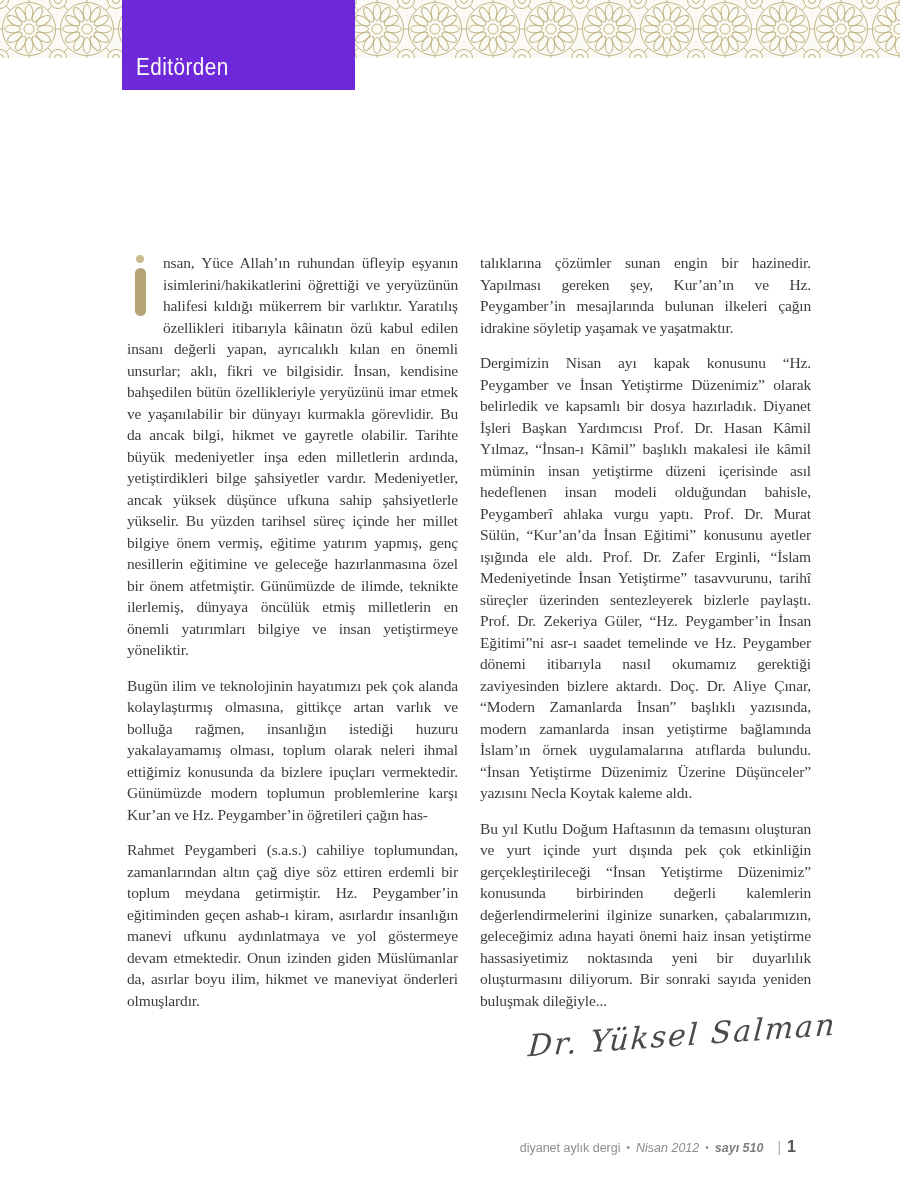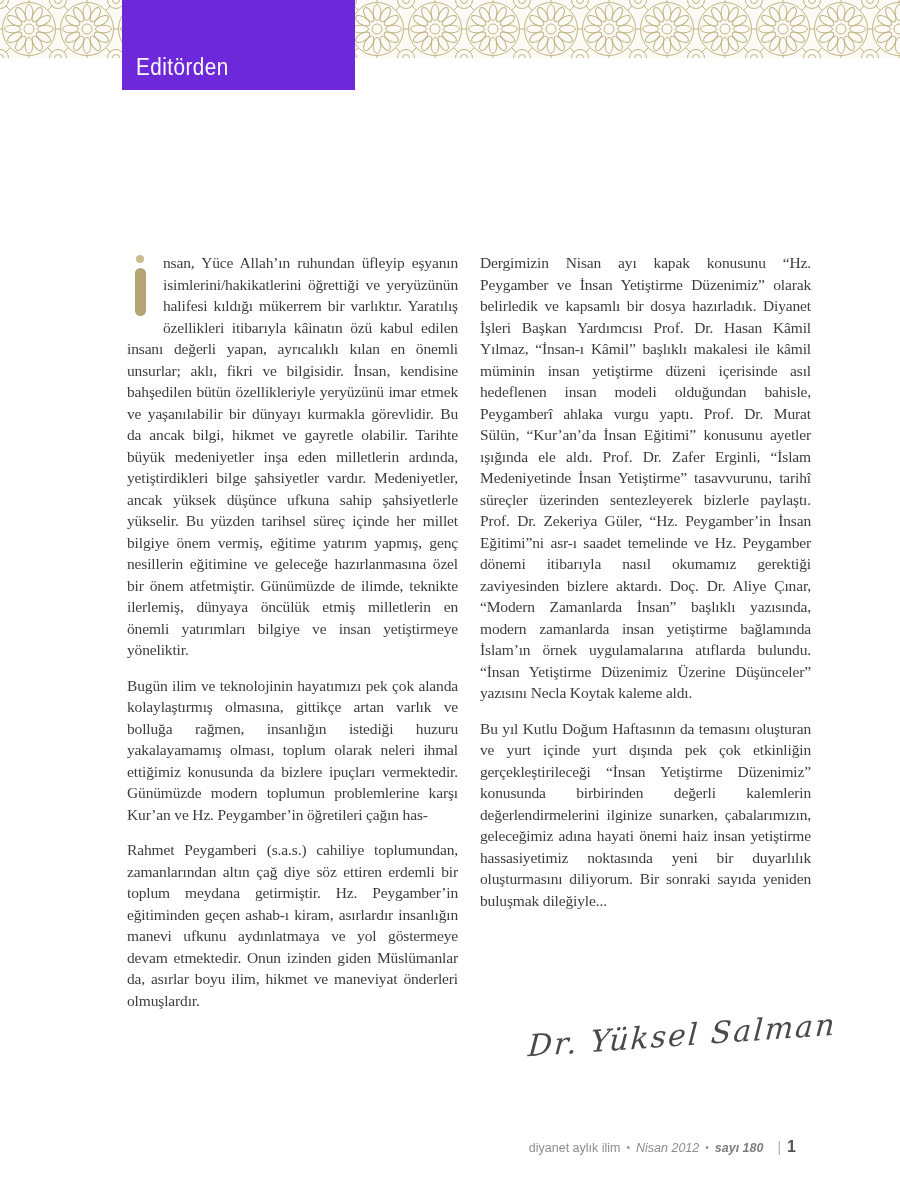--- a/index.html
+++ b/index.html
@@ -114,28 +114,29 @@
 <div class="article">
   <div class="col">
     <p class="para"><span class="dropcap">
           <span class="dc-dot"></span>
           <span class="dc-bar"></span>
         </span><span>nsan, Yüce Allah’ın ruhundan üfleyip eşyanın isimlerini/hakikatlerini öğrettiği ve yeryüzünün halifesi kıldığı mükerrem bir varlıktır. Yaratılış özellikleri itibarıyla kâinatın özü kabul edilen insanı değerli yapan, ayrıcalıklı kılan en önemli unsurlar; aklı, fikri ve bilgisidir. İnsan, kendisine bahşedilen bütün özellikleriyle yeryüzünü imar etmek ve yaşanılabilir bir dünyayı kurmakla görevlidir. Bu da ancak bilgi, hikmet ve gayretle olabilir. Tarihte büyük medeniyetler inşa eden milletlerin ardında, yetiştirdikleri bilge şahsiyetler vardır. Medeniyetler, ancak yüksek düşünce ufkuna sahip şahsiyetlerle yükselir. Bu yüzden tarihsel süreç içinde her millet bilgiye önem vermiş, eğitime yatırım yapmış, genç nesillerin eğitimine ve geleceğe hazırlanmasına özel bir önem atfetmiştir. Günümüzde de ilimde, teknikte ilerlemiş, dünyaya öncülük etmiş milletlerin en önemli yatırımları bilgiye ve insan yetiştirmeye yöneliktir.</span></p>
     <p class="para">Bugün ilim ve teknolojinin hayatımızı pek çok alanda kolaylaştırmış olmasına, gittikçe artan varlık ve bolluğa rağmen, insanlığın istediği huzuru yakalayamamış olması, toplum olarak neleri ihmal ettiğimiz konusunda da bizlere ipuçları vermektedir. Günümüzde modern toplumun problemlerine karşı Kur’an ve Hz. Peygamber’in öğretileri çağın has-</p>
     <p class="para">Rahmet Peygamberi (s.a.s.) cahiliye toplumundan, zamanlarından altın çağ diye söz ettiren erdemli bir toplum meydana getirmiştir. Hz. Peygamber’in eğitiminden geçen ashab-ı kiram, asırlardır insanlığın manevi ufkunu aydınlatmaya ve yol göstermeye devam etmektedir. Onun izinden giden Müslümanlar da, asırlar boyu ilim, hikmet ve maneviyat önderleri olmuşlardır.</p>
   </div>
   <div class="col">
+    <p class="para">talıklarına çözümler sunan engin bir hazinedir. Yapılması gereken şey, Kur’an’ın ve Hz. Peygamber’in mesajlarında bulunan ilkeleri çağın idrakine söyletip yaşamak ve yaşatmaktır.</p>
     <p class="para">Dergimizin Nisan ayı kapak konusunu “Hz. Peygamber ve İnsan Yetiştirme Düzenimiz” olarak belirledik ve kapsamlı bir dosya hazırladık. Diyanet İşleri Başkan Yardımcısı Prof. Dr. Hasan Kâmil Yılmaz, “İnsan-ı Kâmil” başlıklı makalesi ile kâmil müminin insan yetiştirme düzeni içerisinde asıl hedeflenen insan modeli olduğundan bahisle, Peygamberî ahlaka vurgu yaptı. Prof. Dr. Murat Sülün, “Kur’an’da İnsan Eğitimi” konusunu ayetler ışığında ele aldı. Prof. Dr. Zafer Erginli, “İslam Medeniyetinde İnsan Yetiştirme” tasavvurunu, tarihî süreçler üzerinden sentezleyerek bizlerle paylaştı. Prof. Dr. Zekeriya Güler, “Hz. Peygamber’in İnsan Eğitimi”ni asr-ı saadet temelinde ve Hz. Peygamber dönemi itibarıyla nasıl okumamız gerektiği zaviyesinden bizlere aktardı. Doç. Dr. Aliye Çınar, “Modern Zamanlarda İnsan” başlıklı yazısında, modern zamanlarda insan yetiştirme bağlamında İslam’ın örnek uygulamalarına atıflarda bulundu. “İnsan Yetiştirme Düzenimiz Üzerine Düşünceler” yazısını Necla Koytak kaleme aldı.</p>
     <p class="para">Bu yıl Kutlu Doğum Haftasının da temasını oluşturan ve yurt içinde yurt dışında pek çok etkinliğin gerçekleştirileceği “İnsan Yetiştirme Düzenimiz” konusunda birbirinden değerli kalemlerin değerlendirmelerini ilginize sunarken, çabalarımızın, geleceğimiz adına hayati önemi haiz insan yetiştirme hassasiyetimiz noktasında yeni bir duyarlılık oluşturmasını diliyorum. Bir sonraki sayıda yeniden buluşmak dileğiyle...</p>
   </div>
 </div>
 
 <div class="signature">Dr. Yüksel Salman</div>
 
 <div class="footer">
-  <span class="mag">diyanet aylık ilim</span>
+  <span class="mag">diyanet aylık dergi</span>
   <span class="dot">•</span>
   <span class="date">Nisan 2012</span>
   <span class="dot">•</span>
-  <span class="issue">sayı 180</span>
+  <span class="issue">sayı 510</span>
   <span class="bar">|</span>
   <span class="pagenum">1</span>
 </div>
 
 </body></html>

